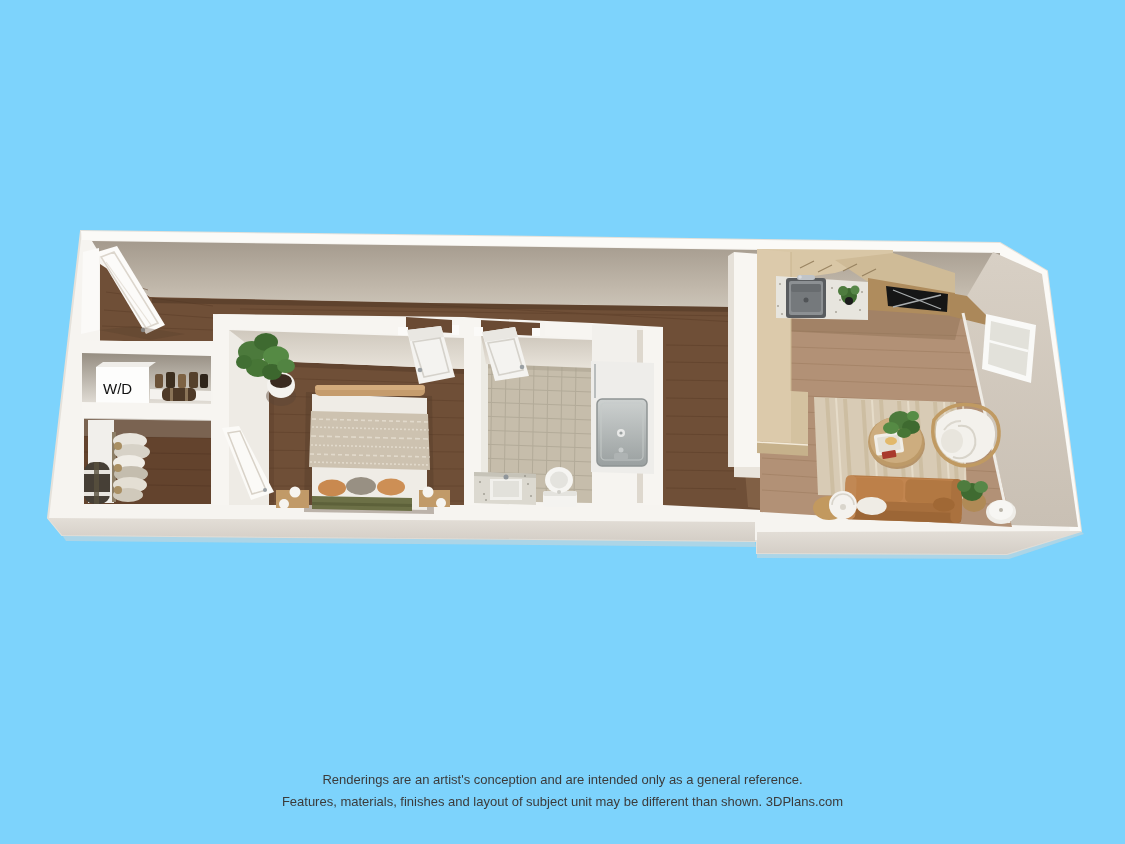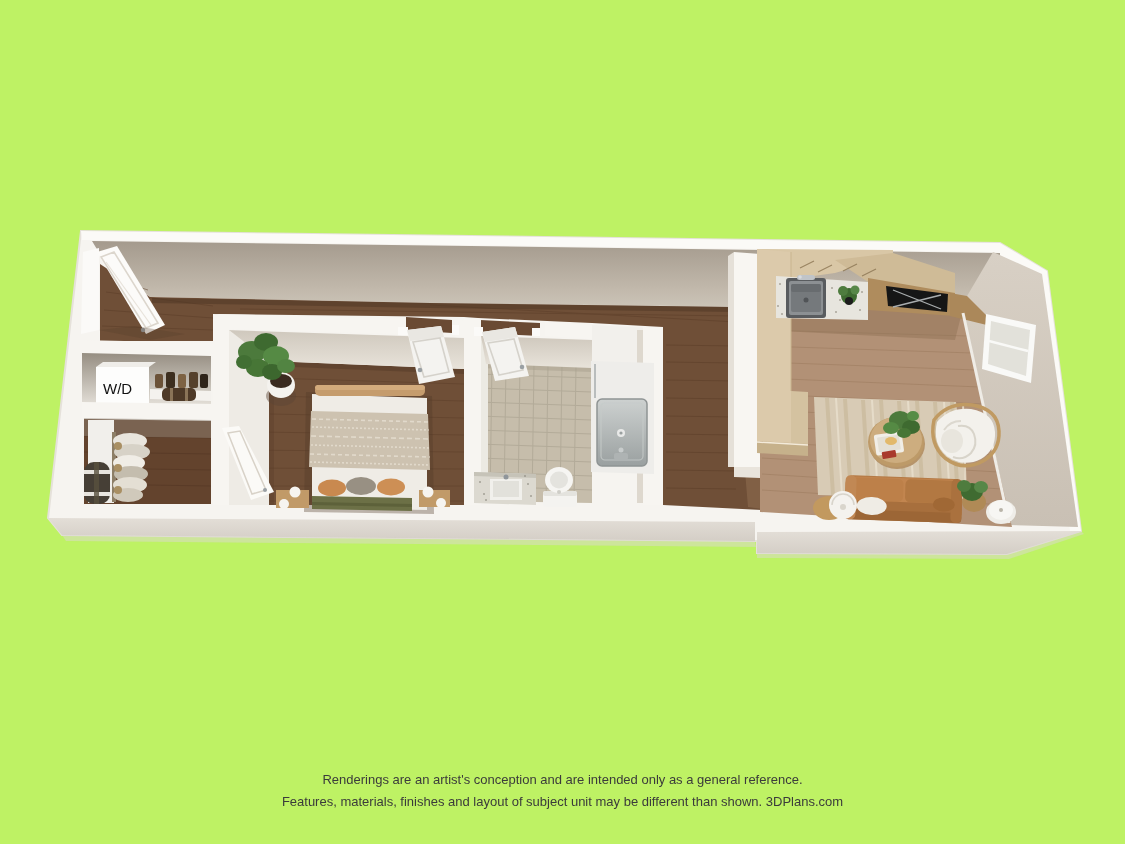--- a/index.html
+++ b/index.html
@@ -1,16 +1,16 @@
 <!DOCTYPE html>
 <html><head>
 <meta charset="utf-8">
 <style>
 html,body{margin:0;padding:0;background:#ffffff;}
-#page{width:1125px;height:844px;position:relative;background:#bef264;font-family:"Liberation Sans", sans-serif;}
+#page{width:1125px;height:844px;position:relative;background:#7dd3fc;font-family:"Liberation Sans", sans-serif;}
 .cap{position:absolute;width:1125px;text-align:center;color:#3b3b3b;font-size:13px;}
 </style>
 </head>
 <body>
 <div id="page">
 <svg width="1125" height="844" viewBox="0 0 1125 844" xmlns="http://www.w3.org/2000/svg">
 <defs>
 <linearGradient id="nwall" x1="0" y1="0" x2="0" y2="1">
 <stop offset="0" stop-color="#a49a8d"></stop>
 <stop offset="0.55" stop-color="#c2b9ac"></stop>

